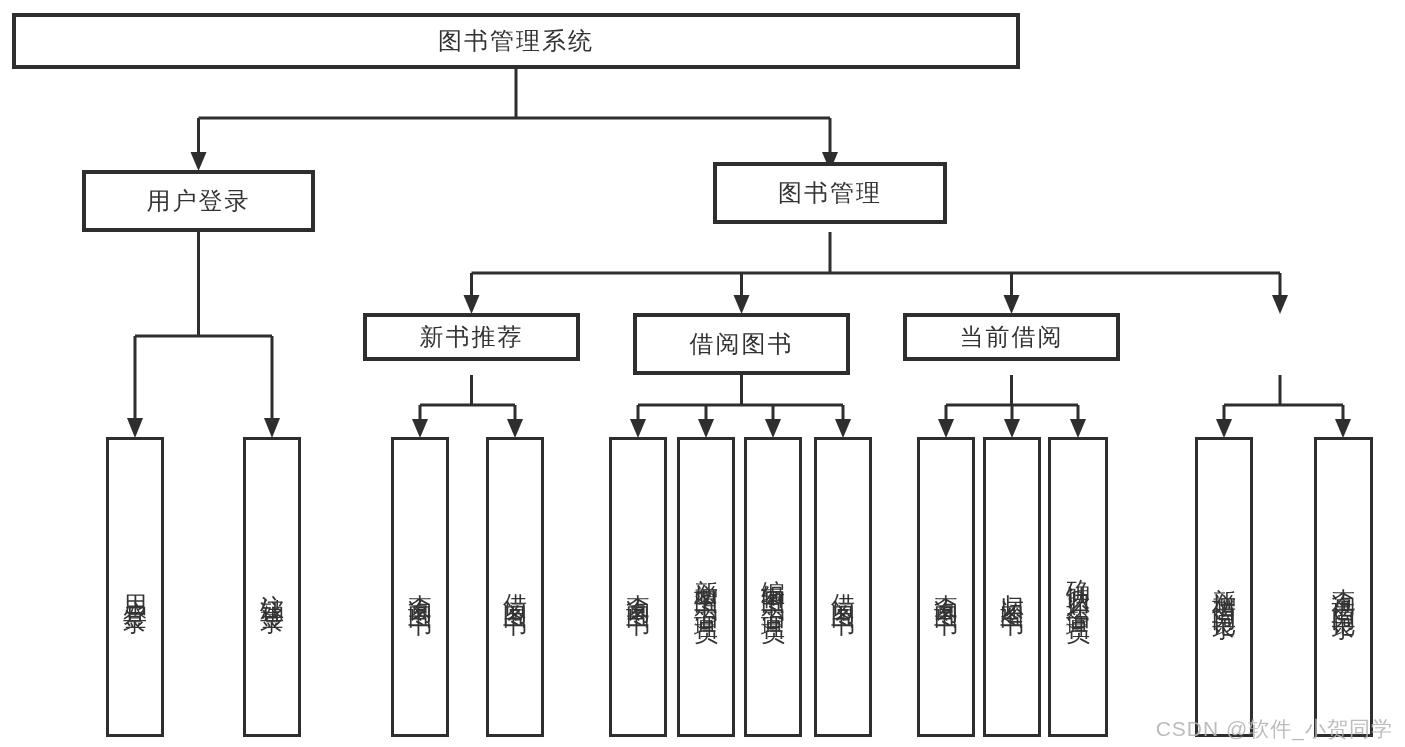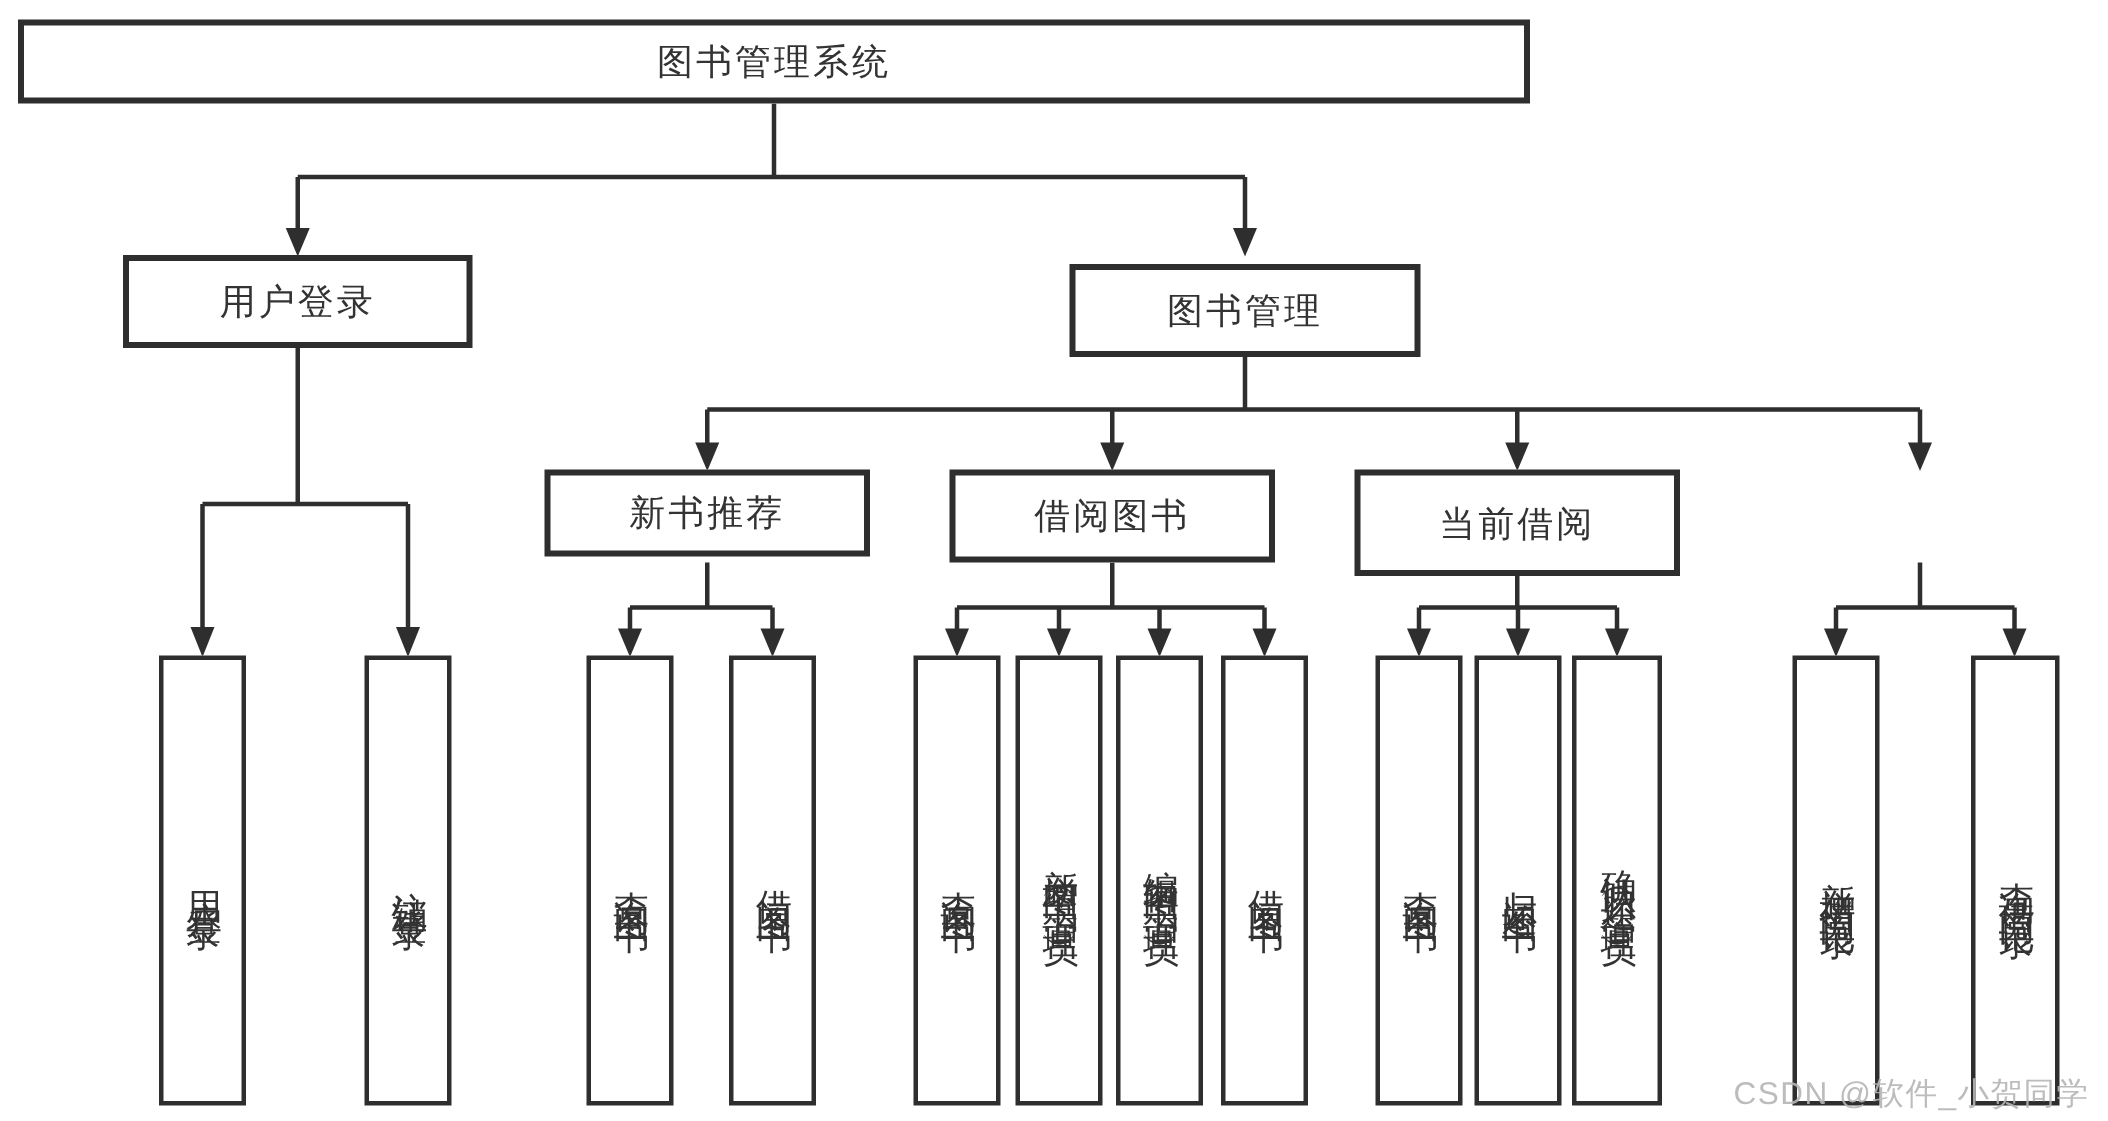--- a/index.html
+++ b/index.html
@@ -108,31 +108,31 @@
     </g>
   </svg>
 
   <div class="node" style="left:12px; top:13px; width:1008px; height:56px;">
     <span>图书管理系统</span>
   </div>
 
   <div class="node" style="left:82px; top:170px; width:233px; height:62px;">
     <span>用户登录</span>
   </div>
-  <div class="node" style="left:713px; top:176px; width:234px; height:62px;">
+  <div class="node" style="left:713px; top:162px; width:234px; height:62px;">
     <span>图书管理</span>
   </div>
 
-  <div class="node" style="left:363px; top:313px; width:217px; height:58px;">
+  <div class="node" style="left:363px; top:313px; width:217px; height:48px;">
     <span>新书推荐</span>
   </div>
   <div class="node" style="left:633px; top:313px; width:217px; height:62px;">
     <span>借阅图书</span>
   </div>
-  <div class="node" style="left:903px; top:313px; width:217px; height:71px;">
+  <div class="node" style="left:903px; top:313px; width:217px; height:48px;">
     <span>当前借阅</span>
   </div>
 
   <div class="vnode" style="left:106px; top:437px; width:58px; height:300px;">
     <span class="vtext">用户登录</span>
   </div>
   <div class="vnode" style="left:243px; top:437px; width:58px; height:300px;">
     <span class="vtext">注销登录</span>
   </div>
 

